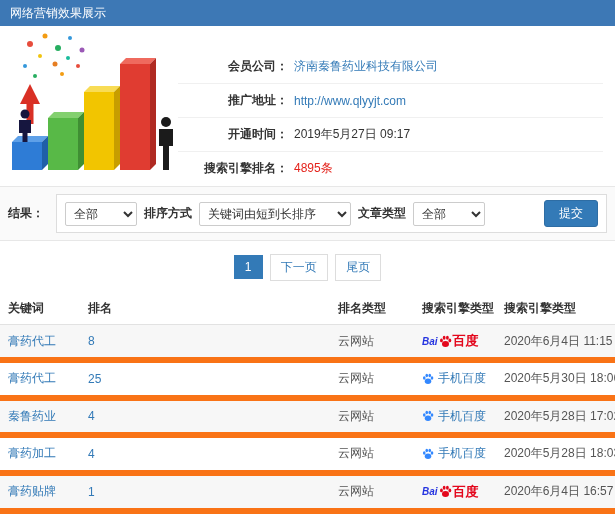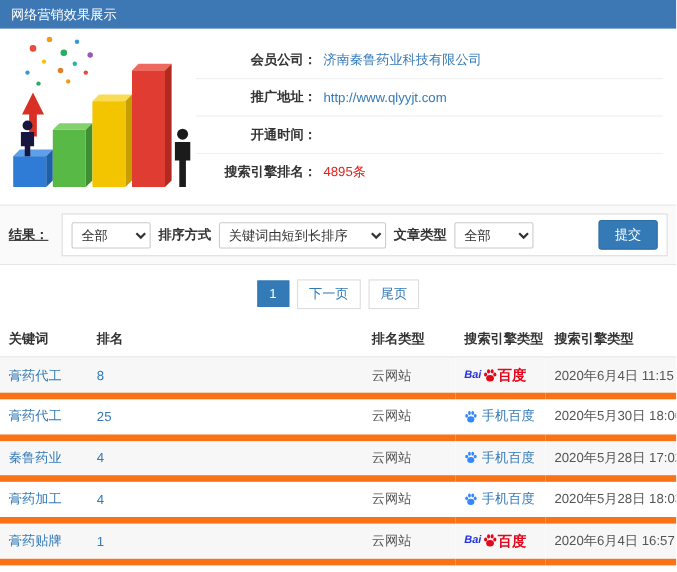--- a/index.html
+++ b/index.html
@@ -7,33 +7,33 @@
   body { font-family: "Liberation Sans", sans-serif; font-size:12px; color:#333; }
   .page { width:615px; height:520px; overflow:hidden; background:#fff; position:relative; }
 
   
   .titlebar { background:#3d78b5; color:#fff; height:26px; line-height:26px;
               padding:0 10px; font-size:12px; }
 
   
   .top { display:flex; height:160px; }
   .illustration { width:178px; height:158px; flex:0 0 178px; }
-  .info { flex:1; padding:12px 12px 0 0; }
+  .info { flex:1; padding:24px 12px 0 0; }
   .info-row { display:flex; align-items:center; padding:8px 0; border-bottom:1px solid #f0f0f0; }
   .info-row:last-child { border-bottom:none; }
   .info-label { width:110px; text-align:right; font-weight:bold; color:#333; flex:0 0 110px; }
   .info-value { margin-left:6px; }
   .link-text { color:#337ab7; text-decoration:none; cursor:pointer; }
   .red-text { color:#e4231c; }
   .plain-text { color:#333; }
 
   
   .filter-band { background:#fafafa; border-top:1px solid #e7e7e7; border-bottom:1px solid #e7e7e7;
                  padding:7px 8px; display:flex; align-items:center; }
-  .result-label { font-weight:bold; flex:0 0 auto;text-decoration:underline; }
+  .result-label { font-weight:bold; flex:0 0 auto; }
   .filter-panel { flex:1; margin-left:12px; background:#fff; border:1px solid #ddd;
                   padding:5px 8px; display:flex; align-items:center; gap:7px; }
   .filter-label { font-weight:bold; white-space:nowrap; }
   .filter-panel select { font-family:"Liberation Sans",sans-serif; font-size:12px; color:#333;
                          border:1px solid #ccc; background:#fff; padding:3px 4px; border-radius:2px; }
   .sel-short { width:72px; }
   .sel-long { width:152px; }
   .submit-btn { margin-left:auto; background:#337ab7; color:#fff; border:1px solid #2e6da4;
                 border-radius:3px; padding:4px 14px; font-size:12px; cursor:pointer;
                 font-family:"Liberation Sans",sans-serif; }
@@ -119,20 +119,21 @@
       <div class="info-row">
         <span class="info-label">会员公司：</span>
         <a class="info-value link-text">济南秦鲁药业科技有限公司</a>
       </div>
       <div class="info-row">
         <span class="info-label">推广地址：</span>
         <a class="info-value link-text">http://www.qlyyjt.com</a>
       </div>
       <div class="info-row">
         <span class="info-label">开通时间：</span>
+        <span class="info-value plain-text">2019年5月27日 09:17</span>
       </div>
       <div class="info-row">
         <span class="info-label">搜索引擎排名：</span>
         <span class="info-value red-text">4895条</span>
       </div>
     </div>
   </div>
 
   <div class="filter-band">
     <span class="result-label">结果：</span>

